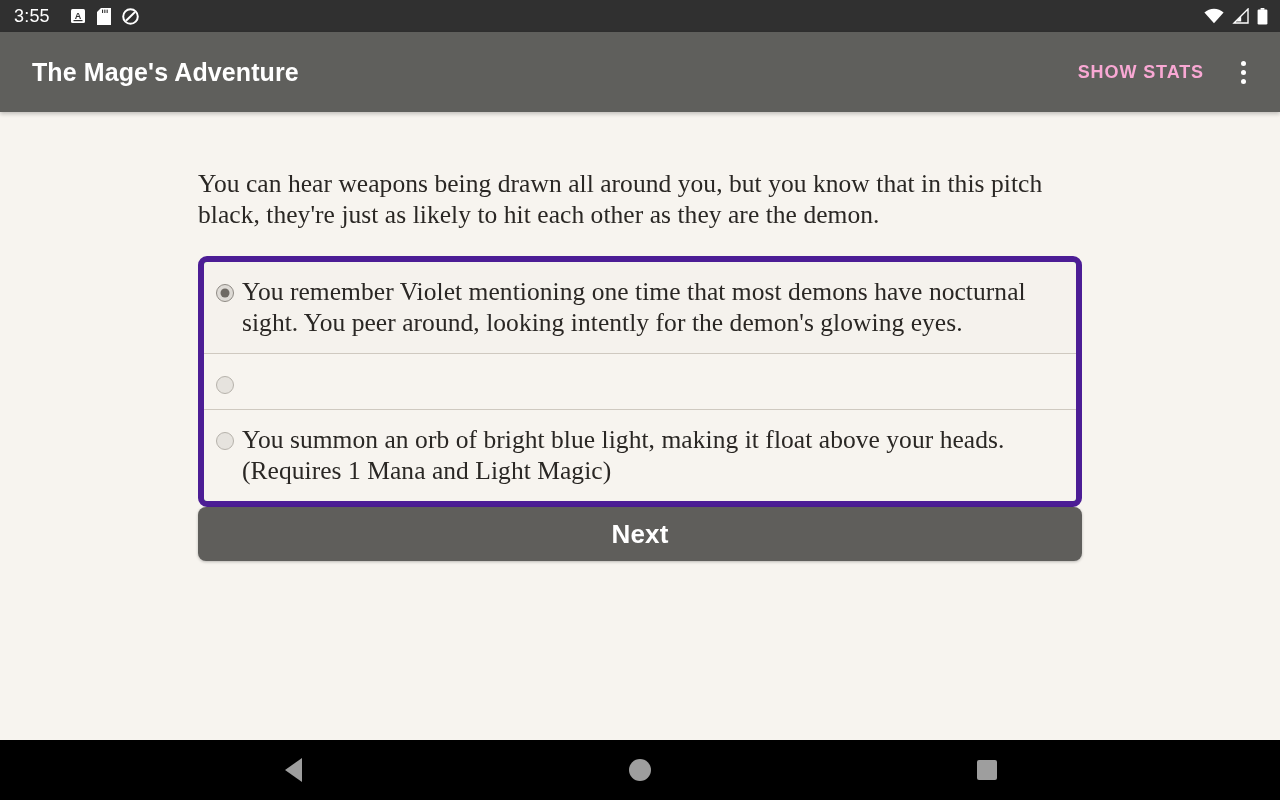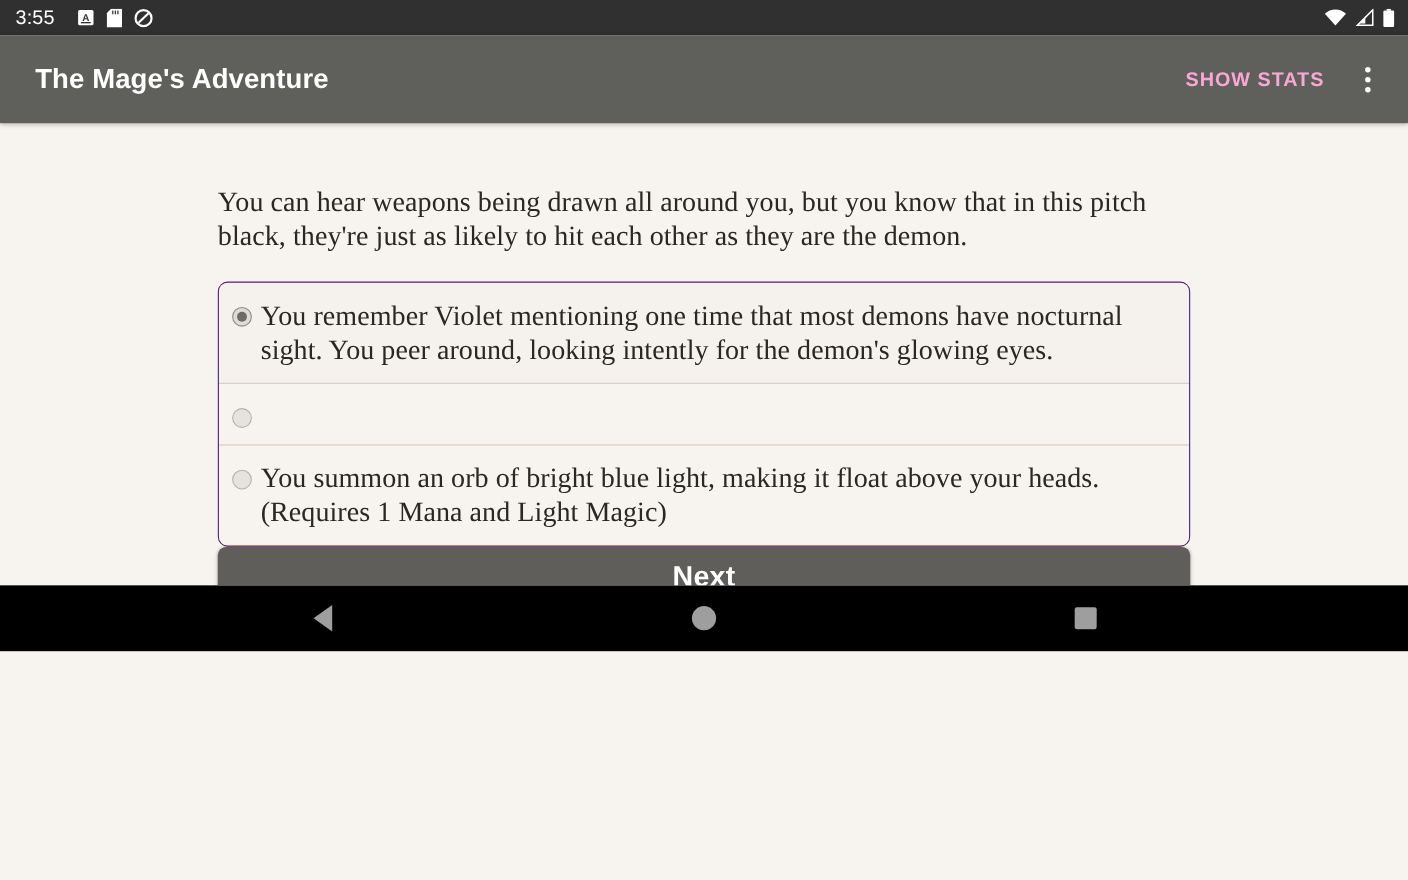--- a/index.html
+++ b/index.html
@@ -10,21 +10,21 @@
     width: 1280px;
     height: 800px;
     overflow: hidden;
     background: #f7f4ef;
     font-family: "Liberation Sans", sans-serif;
     -webkit-font-smoothing: antialiased;
   }
   .screen {
     position: relative;
     width: 1280px;
-    height: 592px;
+    height: 800px;
     display: flex;
     flex-direction: column;
     background: #f7f4ef;
   }
 
   
   .status-bar {
     height: 32px;
     flex: 0 0 32px;
     background: #303030;
@@ -121,23 +121,23 @@
     font-family: "Liberation Serif", serif;
     font-size: 25.5px;
     line-height: 31px;
     color: #2a2724;
     margin: 0 0 26px 0;
     letter-spacing: 0.05px;
   }
 
   
   .options-card {
-    border: 1px solid #4c1d95;
+    border: 6px solid #4c1d95;
     border-radius: 9px;
-    background: #eab308;
+    background: #15803d;
     overflow: hidden;
   }
   .option-row {
     display: flex;
     align-items: flex-start;
     padding: 14px 16px 15px 12px;
     box-sizing: border-box;
     border-bottom: 1px solid #cfc9c0;
     background: #f7f4ef;
   }

